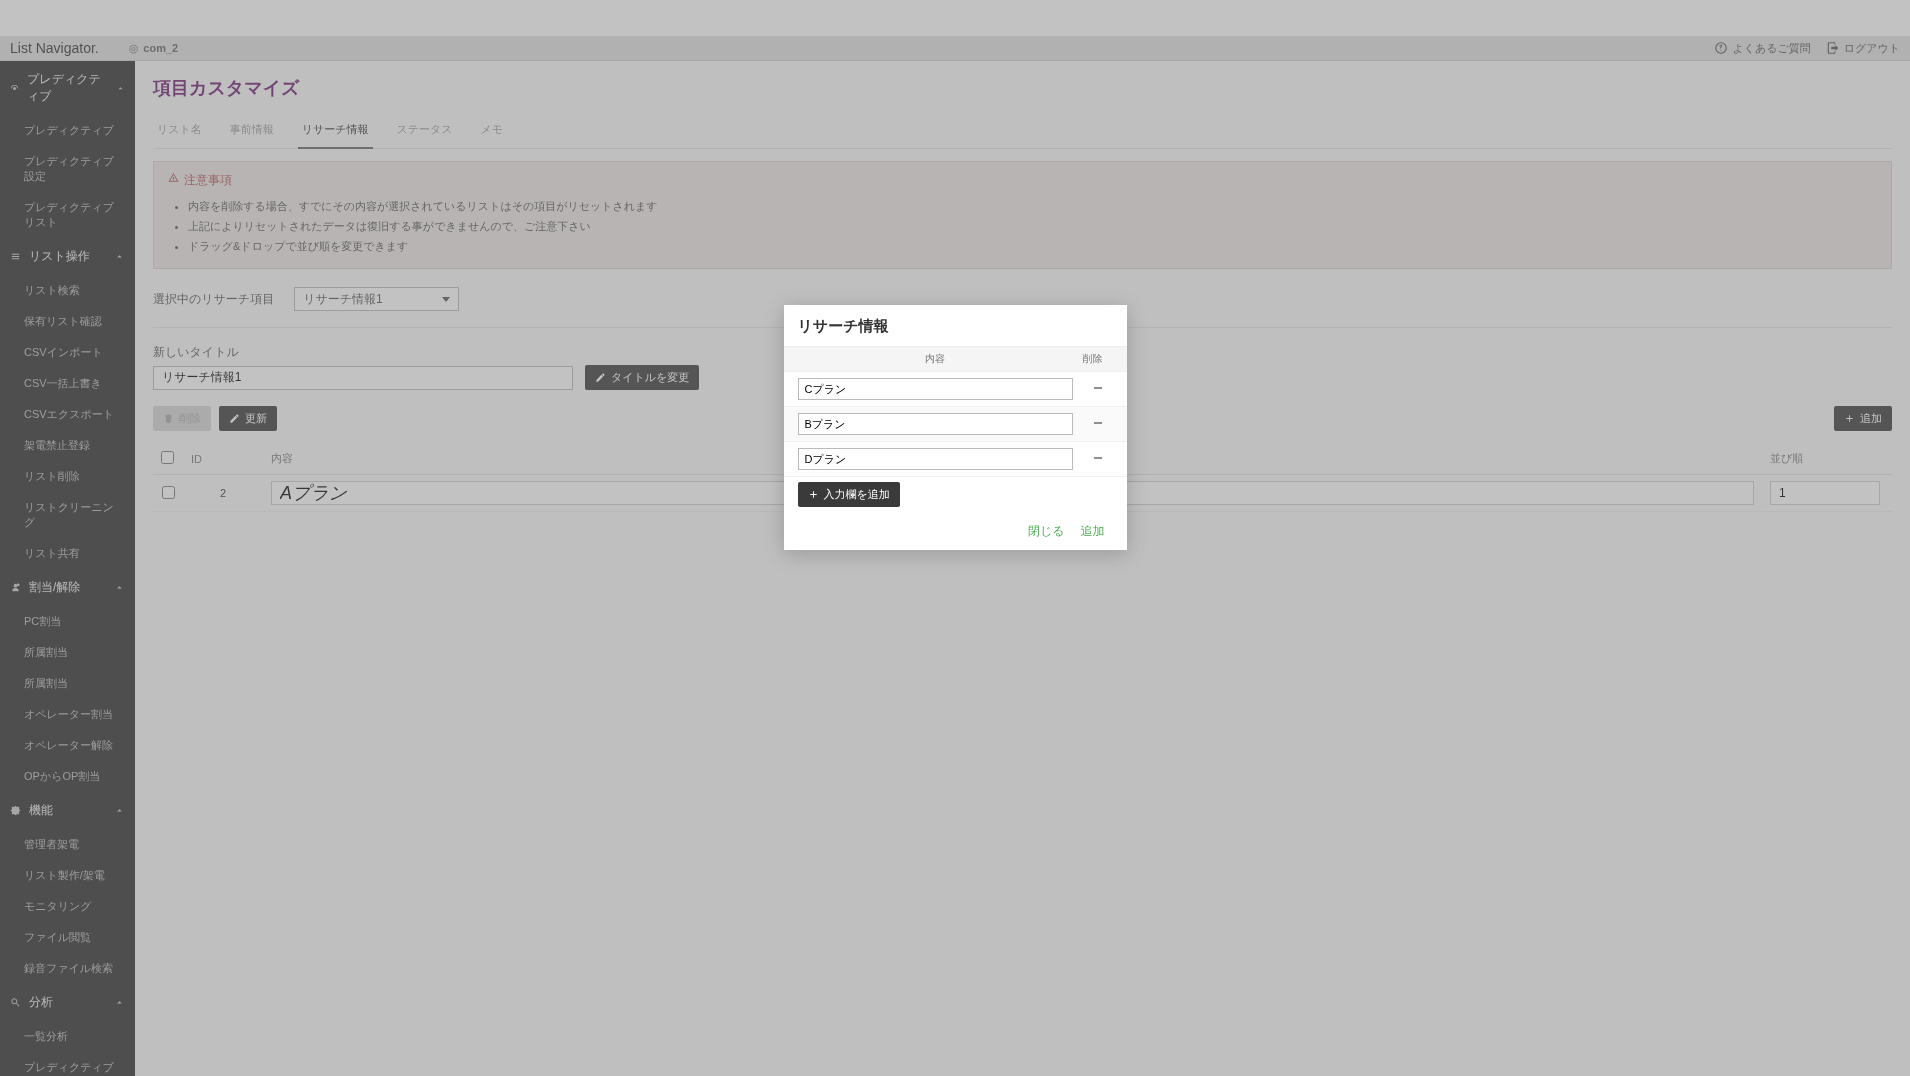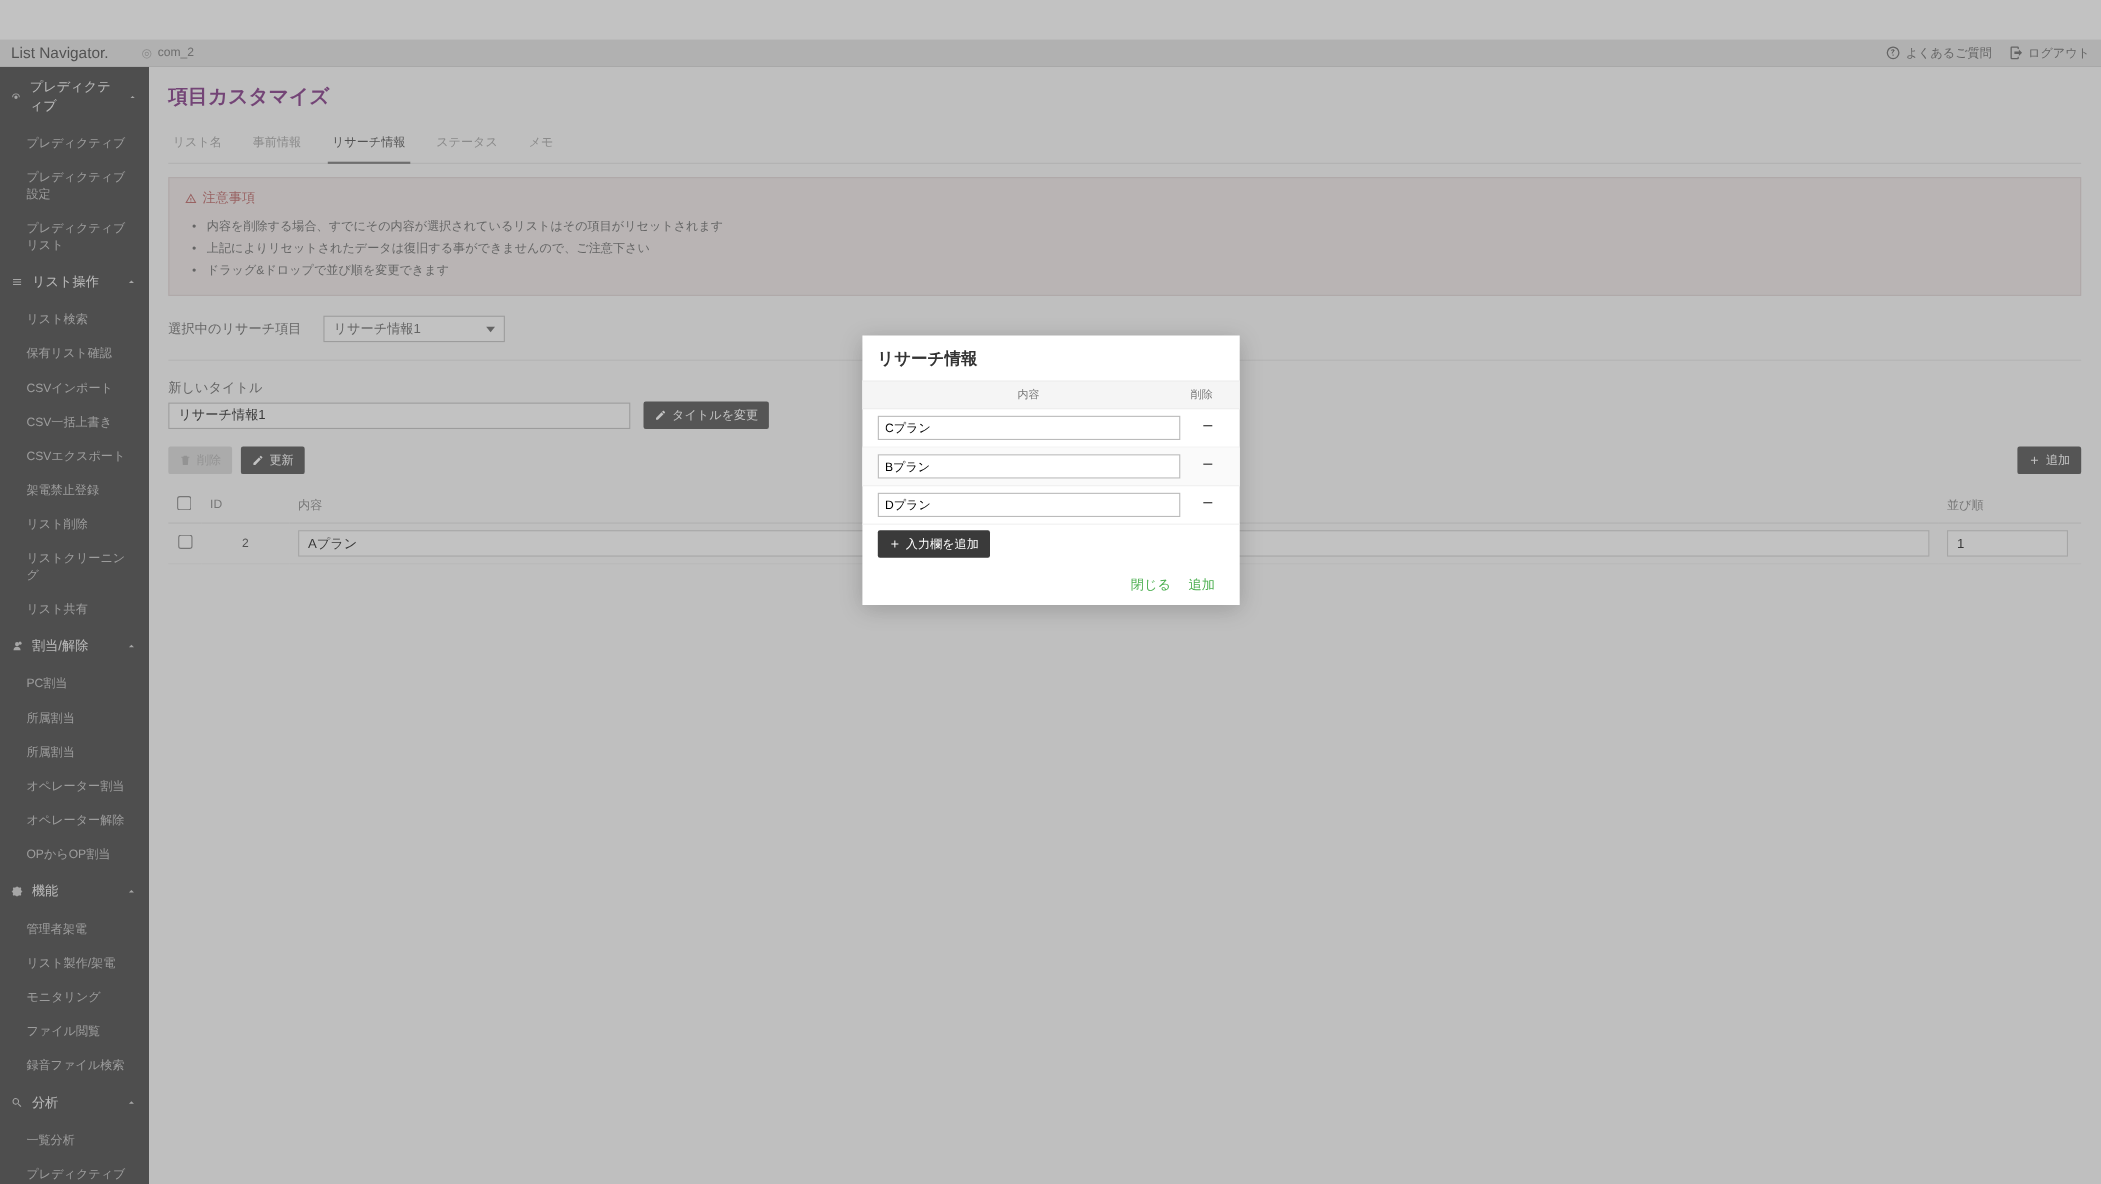--- a/index.html
+++ b/index.html
@@ -1,54 +1,54 @@
 <!DOCTYPE html>
 <html><head>
 <meta charset="utf-8">
 <style>
   * { box-sizing: border-box; margin: 0; padding: 0; }
   body { font-family: "Hiragino Kaku Gothic ProN", "メイリオ", Meiryo, sans-serif; font-size: 12px; color: #333; background: #fff; }
   
   .header { height: 25px; background: #e0e0e0; display: flex; align-items: center; padding: 0 10px; border-bottom: 1px solid #d0d0d0; margin-top: 36px; }
   .logo { font-size: 14px; font-weight: 500; color: #333; margin-right: 30px; }
-  .company { display: flex; align-items: center; gap: 5px; color: #666; font-size: 11px; }
+  .company { display: flex; align-items: center; gap: 5px; color: #666; font-size: 11px; font-weight: bold; }
   .header-spacer { flex: 1; }
   .header-link { display: flex; align-items: center; gap: 4px; color: #555; font-size: 11px; margin-left: 15px; cursor: pointer; }
   .icon-svg { width: 14px; height: 14px; fill: currentColor; }
   .icon-svg-s { width: 11px; height: 11px; fill: currentColor; }
   
   .layout { display: flex; height: calc(100vh - 25px); }
   .sidebar { width: 135px; background: #2d2d2d; color: #ccc; overflow-y: auto; font-size: 11px; }
   .sidebar::-webkit-scrollbar { width: 6px; }
   .sidebar::-webkit-scrollbar-thumb { background: #555; }
   .nav-section { padding: 10px 10px; display: flex; align-items: center; gap: 8px; cursor: pointer; font-size: 12px; font-weight: 500; color: #eee; }
   .nav-item { padding: 8px 10px 8px 24px; cursor: pointer; color: #bbb; }
   .chev { margin-left: auto; }
   
   .main { flex: 1; background: #fafafa; padding: 15px 18px; overflow-y: auto; }
   .page-title { font-size: 18px; font-weight: 600; color: #701a75; margin-bottom: 16px; }
   .tabs { display: flex; gap: 20px; border-bottom: 1px solid #e0e0e0; margin-bottom: 12px; font-size: 11px; }
   .tab { padding: 6px 4px 10px; color: #999; cursor: pointer; }
   .tab.active { color: #333; border-bottom: 2px solid #666; margin-bottom: -1px; }
   .alert { background: #eee6e6; border: 1px solid #ddd0d0; padding: 10px 14px 12px; margin-bottom: 18px; }
-  .alert-title { display: flex; align-items: center; gap: 5px; color: #b45050; font-size: 12px; margin-bottom: 8px; }
+  .alert-title { display: flex; align-items: flex-start; gap: 5px; color: #b45050; font-size: 12px; margin-bottom: 8px; }
   .alert ul { list-style: disc; padding-left: 20px; color: #555; font-size: 11px; line-height: 1.8; }
   .form-row { display: flex; align-items: center; gap: 20px; margin-bottom: 14px; font-size: 12px; color: #555; }
   .select-box { width: 165px; height: 24px; border: 1px solid #bbb; background: #fff; display: flex; align-items: center; padding: 0 8px; cursor: pointer; justify-content: space-between; }
   .divider { border: none; border-top: 1px solid #e5e5e5; margin: 16px 0; }
   .title-input { width: 420px; height: 24px; border: 1px solid #bbb; padding: 0 8px; font-size: 12px; }
   .btn-dark { background: #3a3a3a; color: #fff; border: none; padding: 5px 10px; font-size: 11px; display: inline-flex; align-items: center; gap: 5px; cursor: pointer; border-radius: 2px; }
   .btn-disabled { background: #d5d5d5; color: #aaa; border: none; padding: 5px 10px; font-size: 11px; display: inline-flex; align-items: center; gap: 5px; border-radius: 2px; }
   .toolbar { display: flex; align-items: center; gap: 8px; margin-bottom: 12px; }
   .toolbar-spacer { flex: 1; }
   
   .table { width: 100%; border-collapse: collapse; font-size: 11px; }
   .table th { text-align: left; padding: 8px; color: #777; font-weight: 400; border-bottom: 1px solid #e0e0e0; }
   .table td { padding: 6px 8px; border-bottom: 1px solid #eee; }
-  .cell-input { width: 100%; height: 24px; border: 1px solid #ccc; padding: 0 8px; font-size: 12px; }
+  .cell-input { width: 100%; height: 24px; border: 1px solid #ccc; padding: 0 8px; font-size: 18px; font-style: italic; }
   .cell-input-sm { width: 110px; height: 24px; border: 1px solid #ccc; padding: 0 8px; font-size: 12px; }
   .th-id { width: 80px; text-align: center; }
   .th-chk { width: 30px; }
   .th-order { width: 130px; }
   .td-center { text-align: center; margin-left: 20px; }
   
   .overlay { position: fixed; inset: 0; background: rgba(120,120,120,0.45); display: flex; align-items: flex-start; justify-content: center; padding-top: 305px; }
   .modal { width: 343px; background: #fff; box-shadow: 0 4px 20px rgba(0,0,0,0.2); }
   .modal-header { padding: 12px 14px 10px; font-size: 15px; font-weight: 600; color: #333; }
   .modal-thead { display: flex; background: #f5f5f5; padding: 5px 14px; font-size: 10px; color: #777; border-top: 1px solid #eee; border-bottom: 1px solid #eee; }

